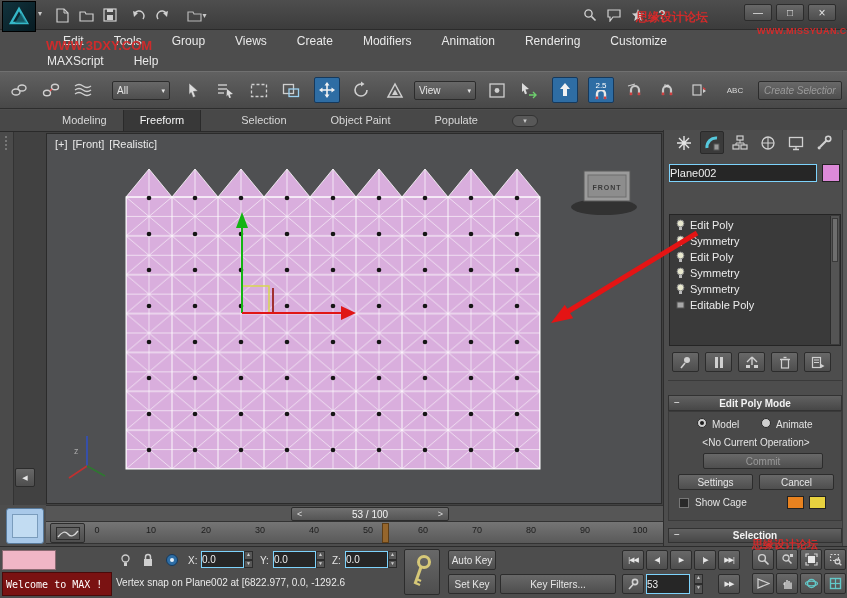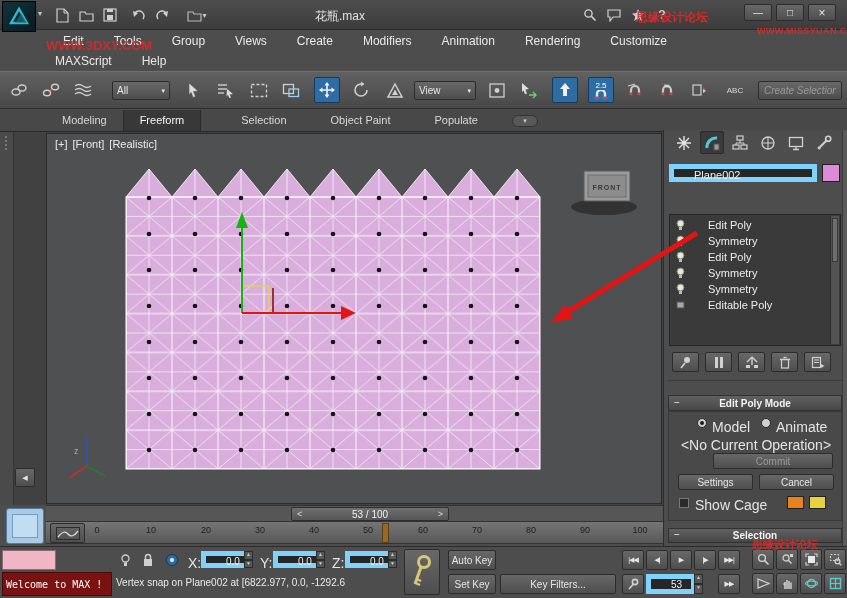--- a/index.html
+++ b/index.html
@@ -2,36 +2,36 @@
 <html><head>
 <meta charset="utf-8">
 <style>
 *{margin:0;padding:0;box-sizing:border-box}
 html,body{width:847px;height:598px;overflow:hidden;background:#4d4d4d;
 font-family:"Liberation Sans",sans-serif;position:relative;-webkit-user-select:none}
 .abs{position:absolute}
 .btn{background:linear-gradient(#686868,#4e4e4e);border:1px solid #2c2c2c;border-radius:2px;
 color:#e6e6e6;font-size:10px;display:flex;align-items:center;justify-content:center;cursor:default}
 .btn.dis{color:#9a9a9a}
-.fld{background:#262626;border:5px solid #7dd3fc;color:#eee;font-size:10px;display:flex;align-items:flex-start;padding:0 20px}
+.fld{background:#262626;border:1px solid #7dd3fc;color:#eee;font-size:10px;display:flex;align-items:center;padding:0 0}
 .ico{display:flex;align-items:center;justify-content:center}
 .tbico{width:26px;height:26px;border:1px solid transparent;border-radius:2px}
 .tbico.blue{background:#2e6da4;border-color:#16395c}
 .sep{width:1px;background:#383838;height:28px;top:76px;position:absolute}
 .menu-item{padding:0 15px;font-size:12px;color:#e9e9e9;line-height:22px;white-space:nowrap}
 .wm{color:#d42a2a;font-weight:bold;z-index:70;pointer-events:none;white-space:nowrap}
 .spin{display:flex;flex-direction:column;width:9px}
 .spin i{flex:1;background:#575757;border:1px solid #2c2c2c;font-size:5px;line-height:5px;color:#ccc;
 font-style:normal;text-align:center;overflow:hidden}
 .hdr{background:linear-gradient(#616161,#474747);border:1px solid #323232;color:#f2f2f2;font-size:10px;
 font-weight:bold;display:flex;align-items:center;justify-content:center;position:absolute}
-.lbl{font-size:14px;color:#e4e4e4;position:absolute}
+.lbl{font-size:10px;color:#e4e4e4;position:absolute}
 .tab{font-size:11px;color:#d8d8d8;line-height:21px;padding:0 16px}
 .tab.active{background:#383838;color:#f5f5f5;border-left:1px solid #2a2a2a;border-right:1px solid #2a2a2a}
-.stackrow{height:16px;display:flex;align-items:center;gap:22px;padding-left:5px;color:#ececec;font-size:11px}
+.stackrow{height:16px;display:flex;align-items:center;gap:4px;padding-left:5px;color:#ececec;font-size:11px}
 .tbl{position:absolute;top:3px;transform:translateX(-50%);font-size:9px;color:#1d1d1d}
 .navbtn{width:22px;height:21px}
 .pb{width:22px;height:20px;font-size:7px;letter-spacing:-1px}
 .winbtn{width:28px;height:17px;font-size:10px}
 .radio{width:10px;height:10px;border-radius:50%;background:#cfcfcf;border:1px solid #2a2a2a;display:inline-flex;
 align-items:center;justify-content:center}
 .radio.on::after{content:"";width:4px;height:4px;border-radius:50%;background:#1c1c1c}
 svg{display:block}
 </style>
 </head>
@@ -74,21 +74,20 @@
         <path d="M3 10 A5 5 0 0 1 11 4" fill="none" stroke="#cfcfcf" stroke-width="1.5"></path>
         <polygon points="13,2 8,4 12,8" fill="#cfcfcf"></polygon>
       </svg>
   </div>
   <div class="abs ico" style="left:182px;top:6px;width:30px;height:18px">
     <svg width="15" height="13" viewBox="0 0 15 13">
         <path d="M1 3 H6 L7 5 H14 V12 H1 Z" fill="none" stroke="#b8b8b8" stroke-width="1.2"></path>
       </svg>
     <span style="color:#c9c9c9;font-size:8px">▾</span>
   </div>
-  <div class="abs" style="left:255px;top:8px;width:170px;text-align:center;color:#e2e2e2;font-size:12px">花瓶.max</div>
   <div class="abs ico" style="left:580px;top:6px;width:20px;height:18px">
     <svg width="14" height="14" viewBox="0 0 14 14">
         <circle cx="5.5" cy="5.5" r="3.6" fill="none" stroke="#cfcfcf" stroke-width="1.4"></circle>
         <line x1="8.4" y1="8.4" x2="12.5" y2="12.5" stroke="#cfcfcf" stroke-width="1.6"></line>
       </svg>
   </div>
   <div class="abs ico" style="left:604px;top:6px;width:20px;height:18px">
     <svg width="14" height="13" viewBox="0 0 14 13">
         <path d="M1 1 H13 V8 H6 L3 12 V8 H1 Z" fill="none" stroke="#cfcfcf" stroke-width="1.2"></path>
       </svg>
@@ -111,21 +110,21 @@
   <span class="menu-item">Group</span>
   <span class="menu-item">Views</span>
   <span class="menu-item">Create</span>
   <span class="menu-item">Modifiers</span>
   <span class="menu-item">Animation</span>
   <span class="menu-item">Rendering</span>
   <span class="menu-item">Customize</span>
 </div>
 <div class="abs wm" style="left:46px;top:38px;font-size:13px;opacity:.95">WWW.3DXY.COM</div>
 <div class="abs wm" style="left:757px;top:26px;font-size:9px;letter-spacing:.4px">WWW.MISSYUAN.COM</div>
-<div class="abs" style="left:0;top:50px;width:725px;height:21px;display:flex;padding-left:40px">
+<div class="abs" style="left:0;top:50px;width:725px;height:21px;display:flex;padding-left:32px">
   <span class="menu-item">MAXScript</span>
   <span class="menu-item">Help</span>
 </div>
 
 <div class="abs" style="left:0;top:71px;width:847px;height:38px;background:linear-gradient(#616161,#484848);
      border-top:1px solid #707070;border-bottom:1px solid #2d2d2d">
   <div class="abs ico tbico" style="left:6px;top:5px">
     <svg width="18" height="16" viewBox="0 0 18 16">
         <ellipse cx="6" cy="10" rx="4" ry="3" fill="none" stroke="#cfcfcf" stroke-width="1.4"></ellipse>
         <ellipse cx="12" cy="6" rx="4" ry="3" fill="none" stroke="#cfcfcf" stroke-width="1.4"></ellipse>
@@ -531,21 +530,21 @@
   <div class="hdr" style="left:4px;top:265px;width:174px;height:16px">
     <span class="abs" style="left:5px;top:1px;font-weight:normal">−</span>
     <span>Edit Poly Mode</span>
   </div>
   <div class="abs" style="left:4px;top:281px;width:174px;height:110px;background:#494949;border:1px solid #3a3a3a">
     <span class="abs radio on" style="left:28px;top:6px"></span>
     <span class="lbl" style="left:43px;top:7px">Model</span>
     <span class="abs radio" style="left:92px;top:6px"></span>
     <span class="lbl" style="left:107px;top:7px">Animate</span>
     <div class="lbl" style="left:0;top:25px;width:174px;text-align:center">&lt;No Current Operation&gt;</div>
-    <div class="abs btn dis" style="left:44px;top:41px;width:120px;height:16px">
+    <div class="abs btn dis" style="left:34px;top:41px;width:120px;height:16px">
       <span>Commit</span>
     </div>
     <div class="abs btn" style="left:9px;top:62px;width:75px;height:16px">
       <span>Settings</span>
     </div>
     <div class="abs btn" style="left:90px;top:62px;width:75px;height:16px">
       <span>Cancel</span>
     </div>
     <span class="abs" style="left:10px;top:86px;width:10px;height:10px;background:#2a2a2a;border:1px solid #777"></span>
     <span class="lbl" style="left:26px;top:85px">Show Cage</span>

